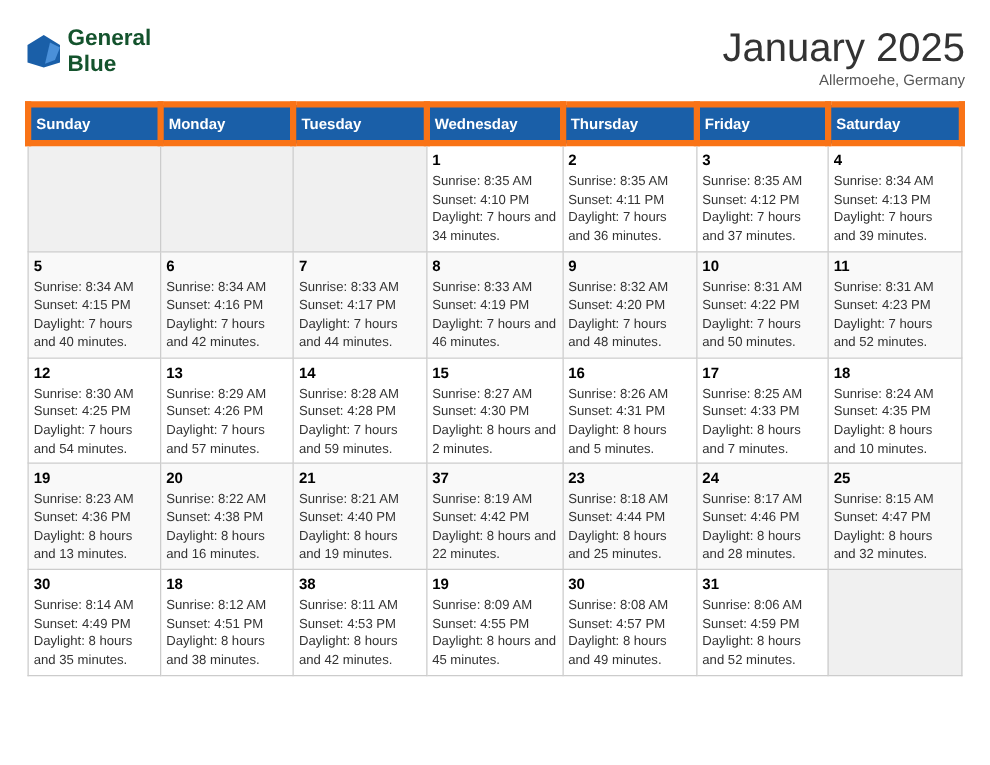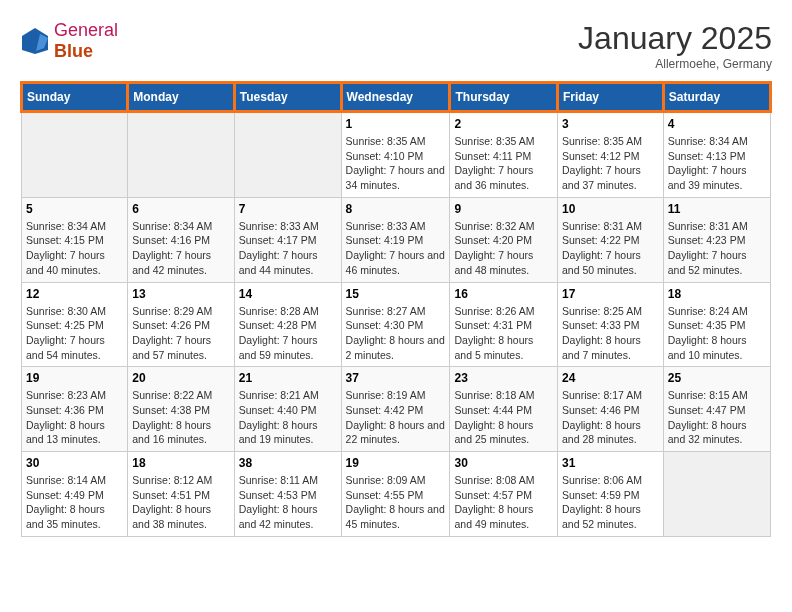--- a/index.html
+++ b/index.html
@@ -15,27 +15,27 @@
       justify-content: space-between;
       align-items: flex-start;
       margin-bottom: 10px;
     }
     .logo {
       display: flex;
       align-items: center;
     }
     .logo-text-general {
       font-size: 18px;
-      font-weight: normal;
-      color: #be185d;
+      font-weight: bold;
+      color: #14532d;
     }
     .logo-text-blue {
       font-size: 18px;
       font-weight: bold;
-      color: #c2410c;
+      color: #14532d;
     }
     .logo-icon {
       width: 30px;
       height: 30px;
       margin-right: 4px;
     }
     .title-block {
       text-align: right;
     }
     .month-title {
@@ -52,21 +52,21 @@
       border-collapse: collapse;
       font-size: 11px;
     }
     thead tr th {
       background-color: #1a5fa8;
       color: white;
       padding: 6px 4px;
       text-align: left;
       font-size: 12px;
       font-weight: bold;
-      border: 3px solid #f97316;
+      border: 5px solid #f97316;
     }
     tbody tr td {
       border: 1px solid #ccc;
       padding: 4px;
       vertical-align: top;
       width: 113px;
       min-height: 80px;
       background: #fff;
     }
     tbody tr:nth-child(even) td {

